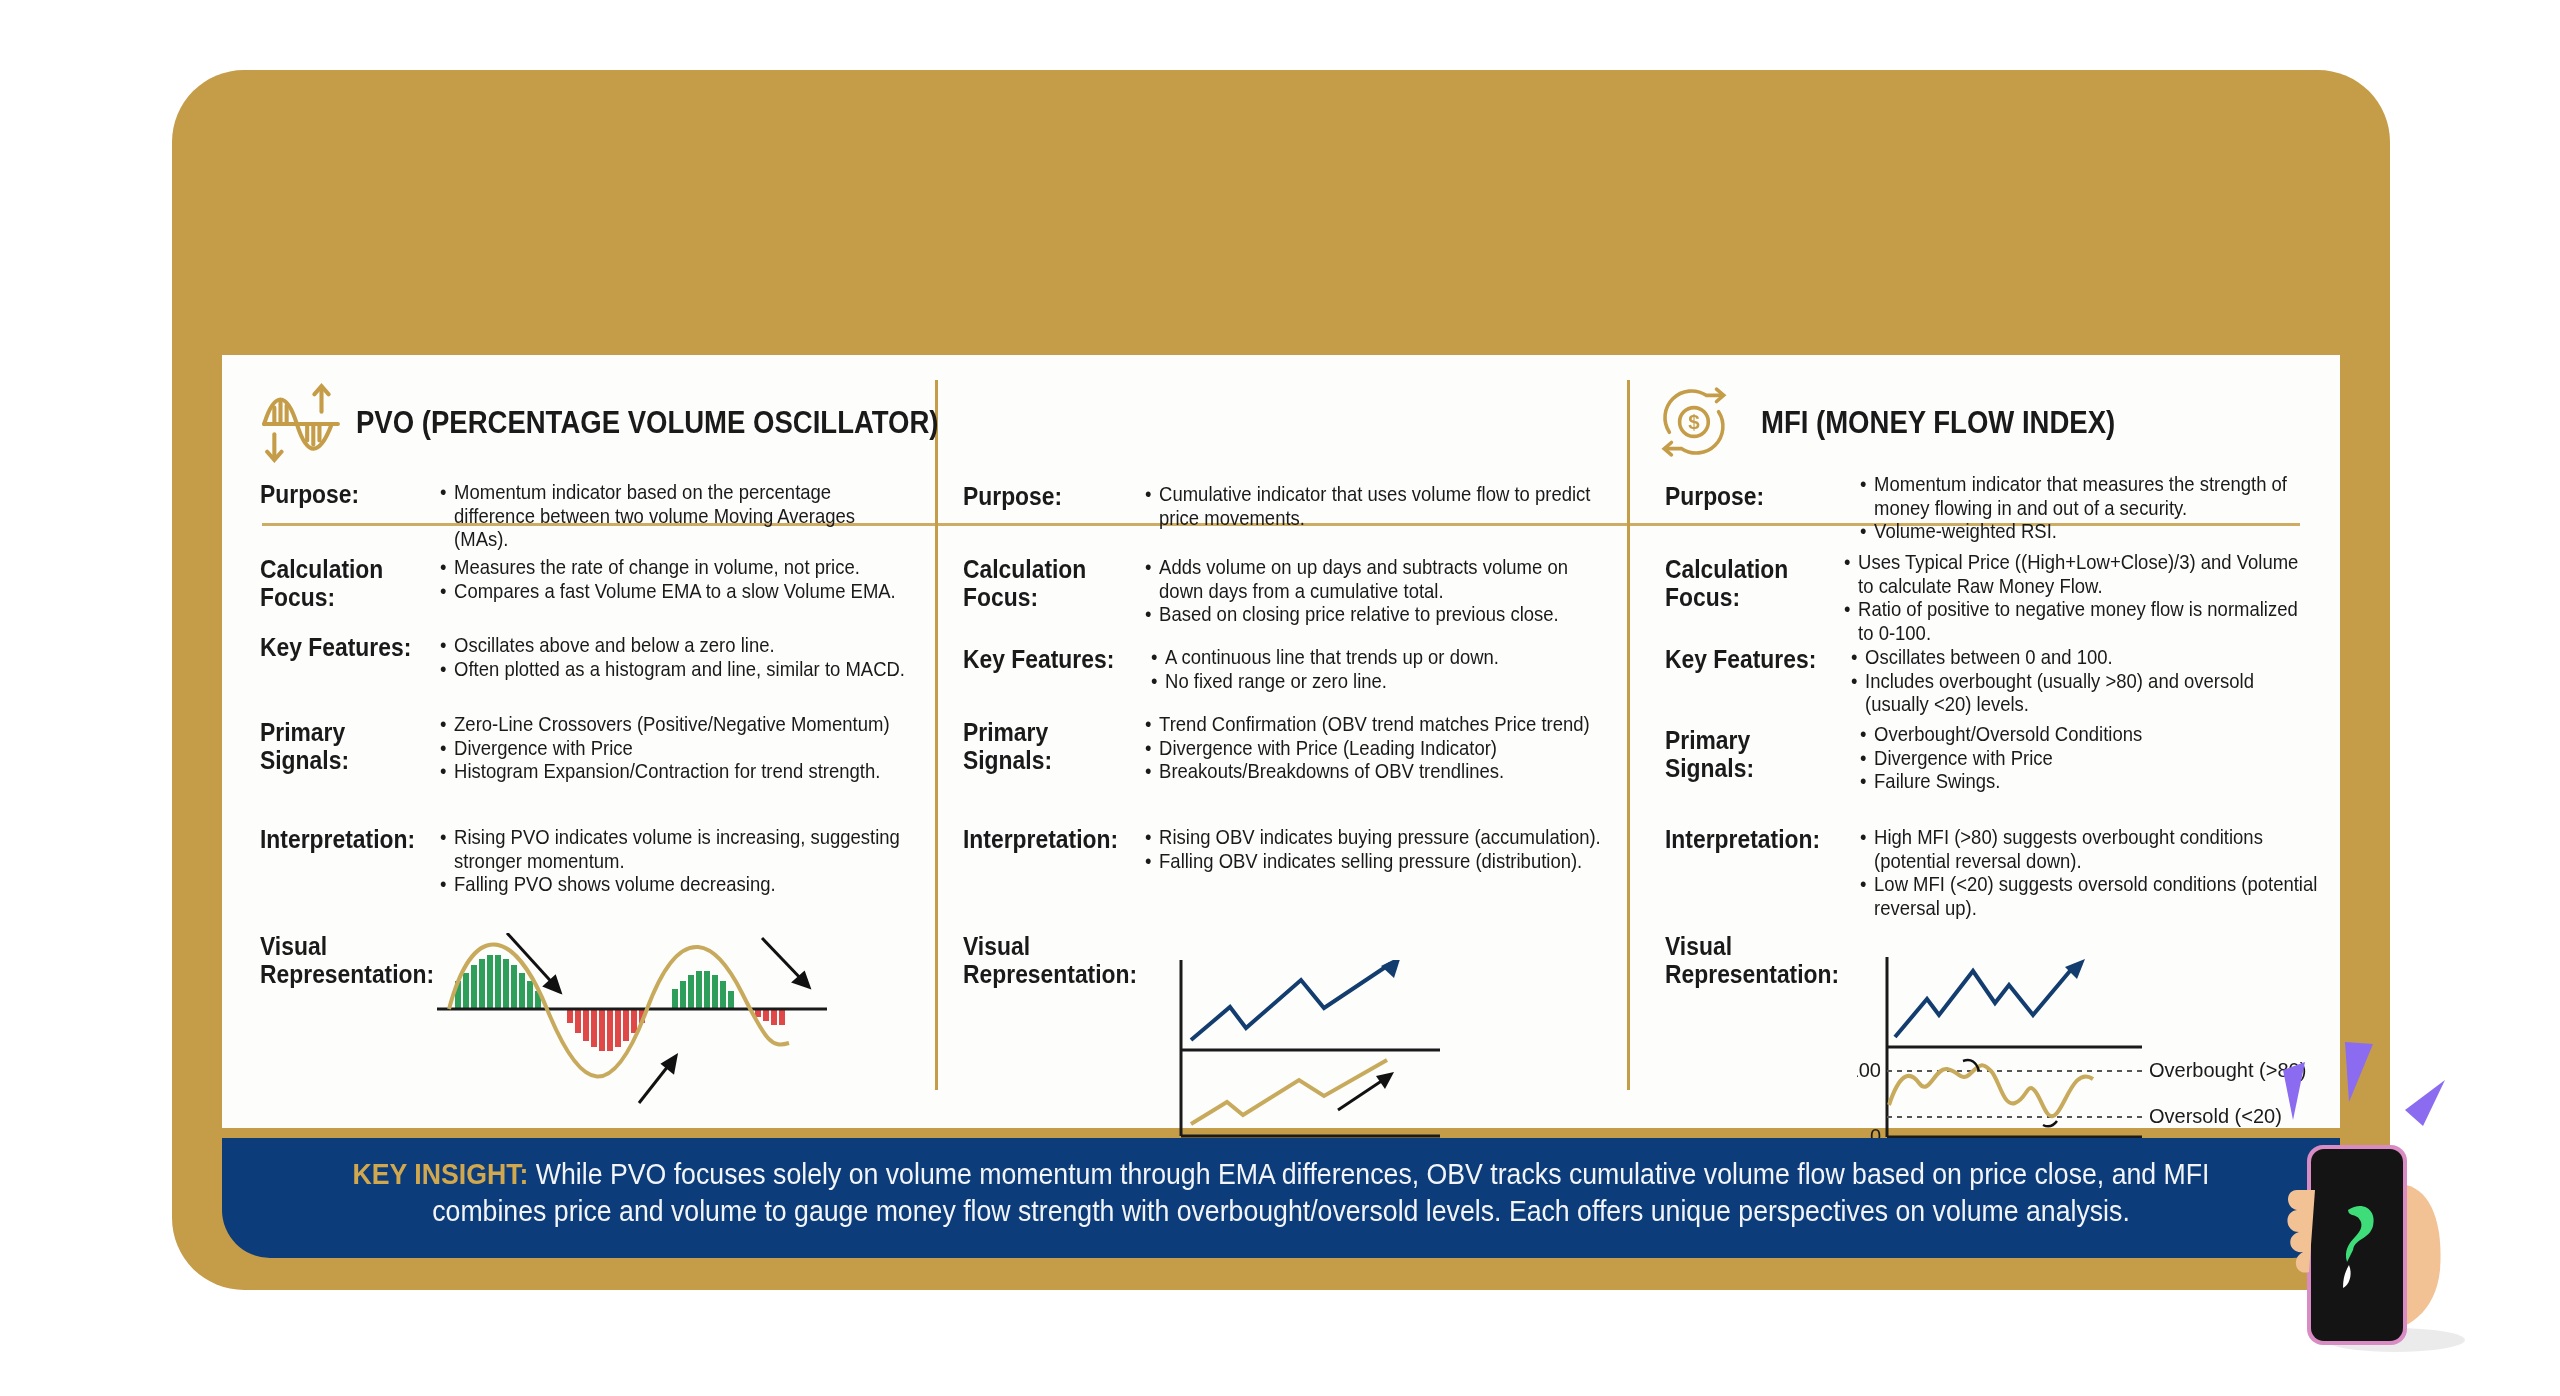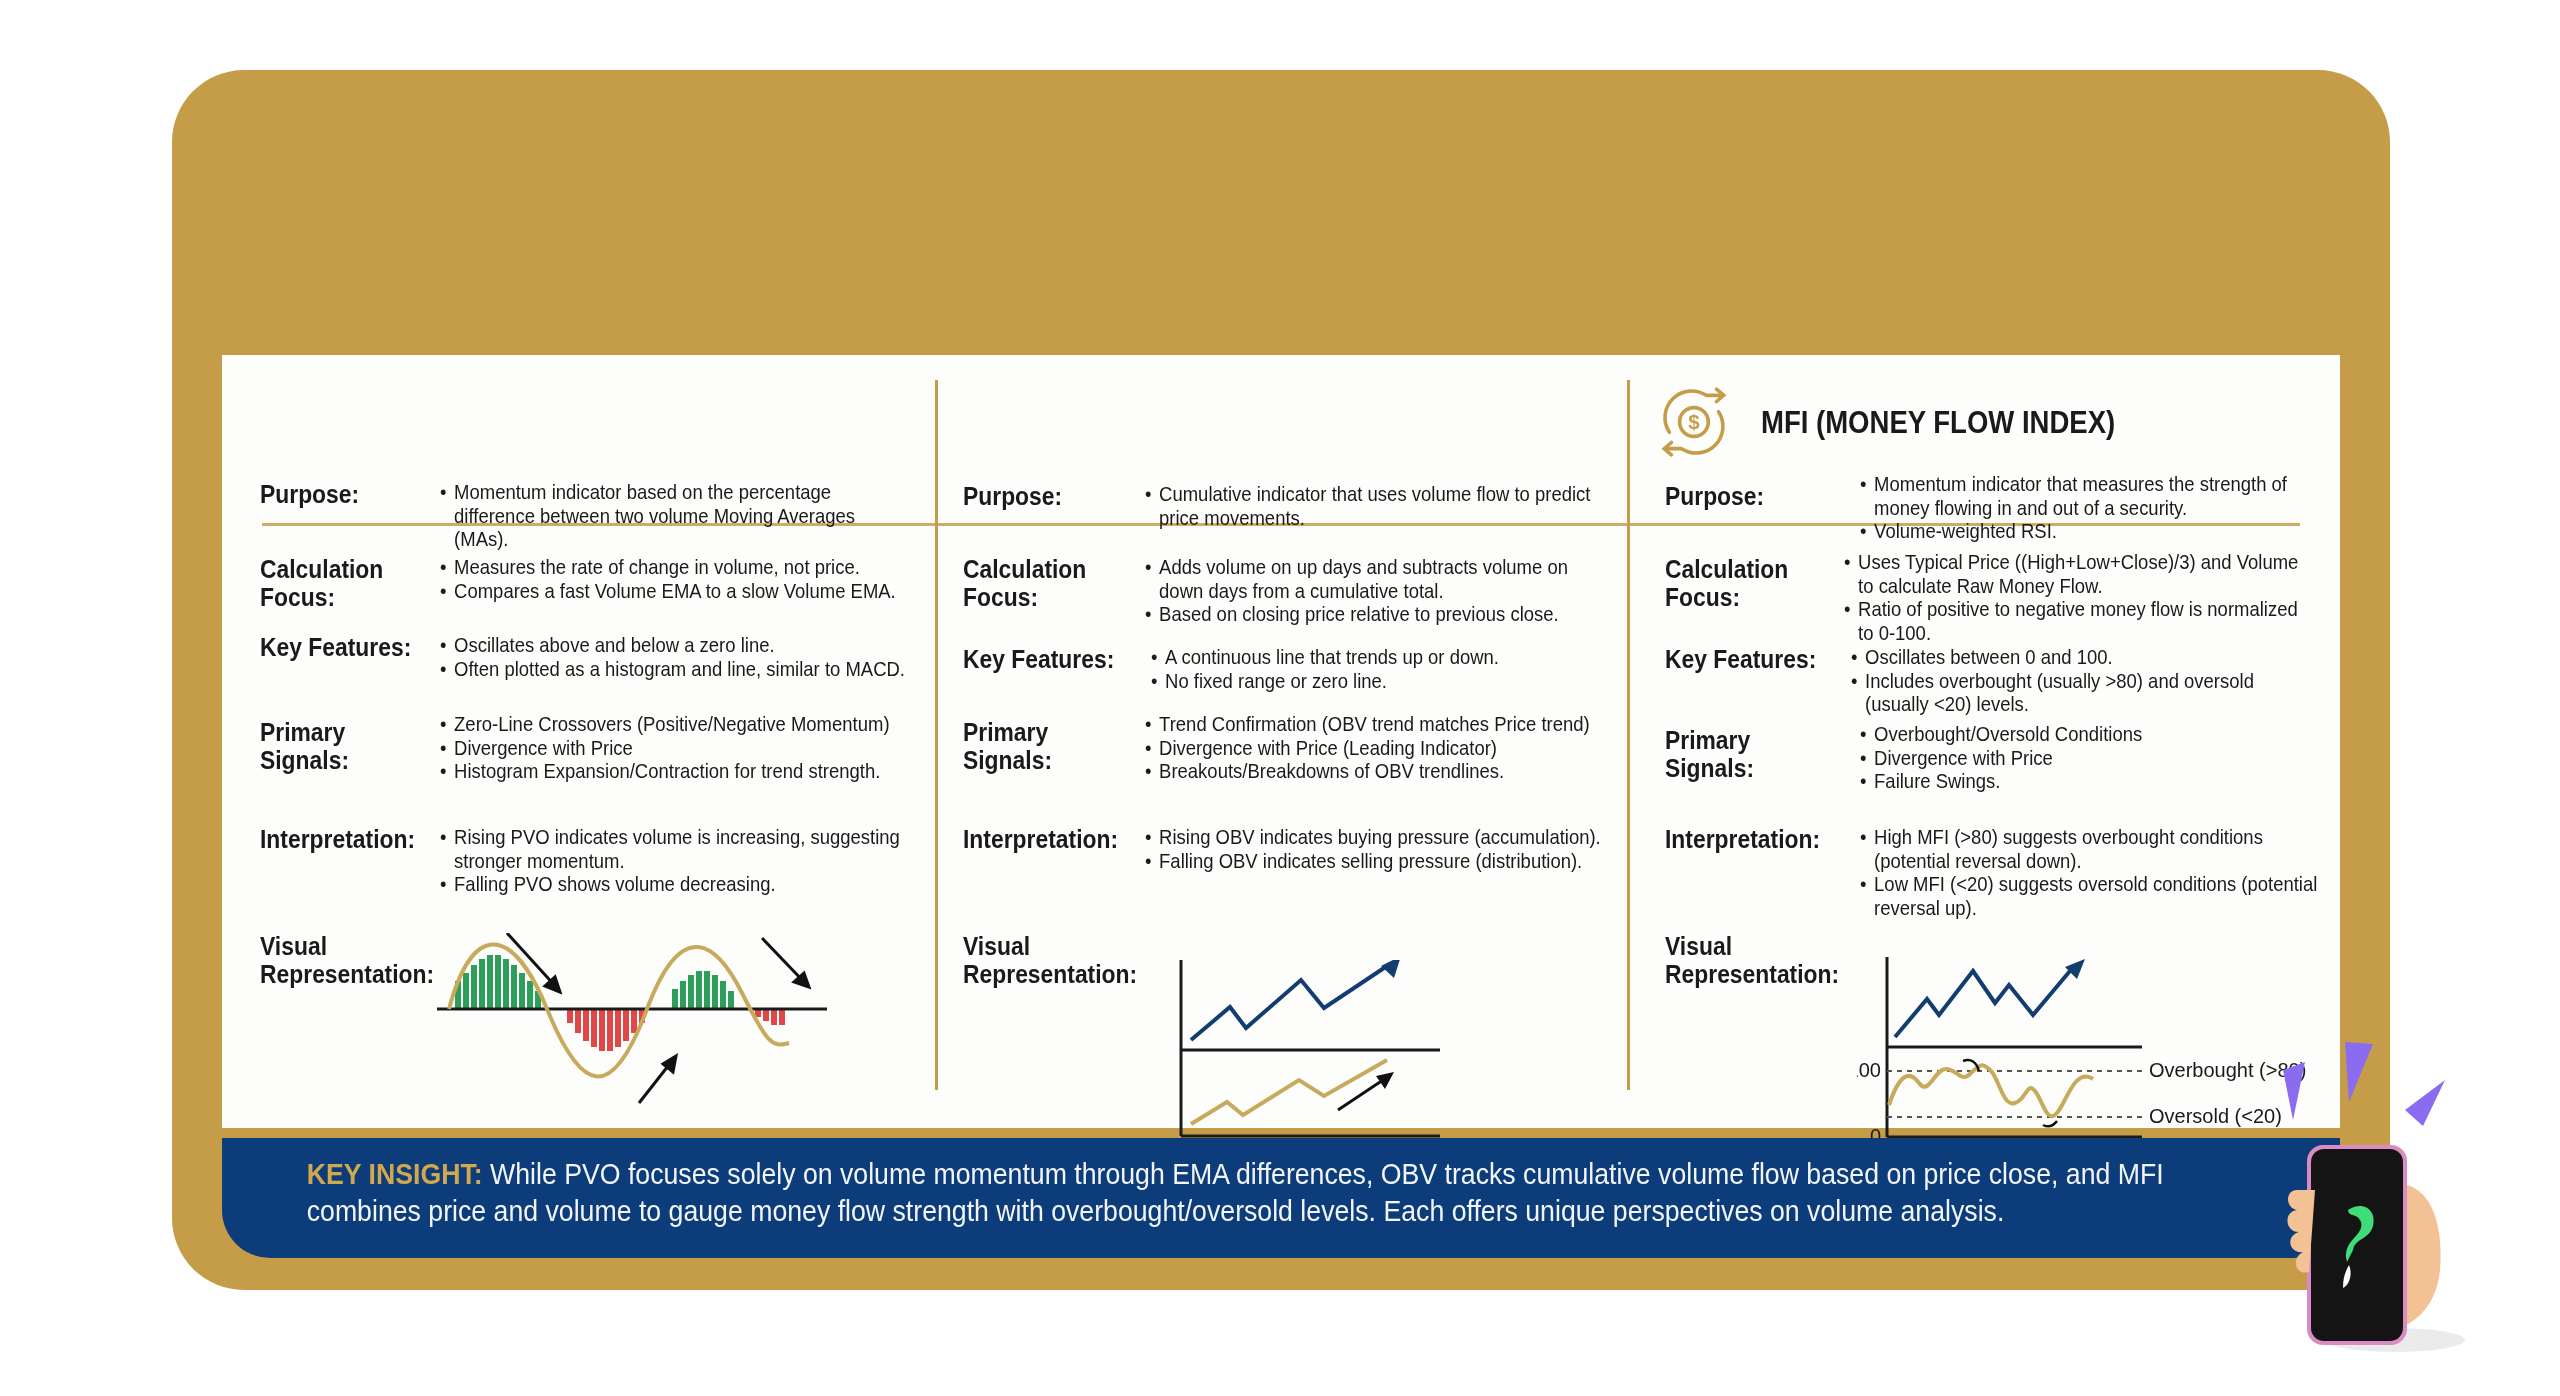--- a/index.html
+++ b/index.html
@@ -26,21 +26,21 @@
     position: absolute; left: 0; right: 0; top: 155px;
     font-size: 34px; color: #f3f5f8; transform: scaleX(0.93);
   }
   .content {
     position: absolute; left: 50px; top: 285px; width: 2118px; height: 773px;
     background: #fdfdfc;
   }
   .footer {
     position: absolute; left: 50px; top: 1068px; width: 2118px; height: 120px;
     background: #0c3d7a; border-radius: 0 0 48px 48px;
-    padding-top: 18px;
+    text-align: center; padding-top: 18px;
   }
   .footer p {
     font-size: 29px; line-height: 37px; color: #f3f5f8;
     transform: scaleX(0.92);
   }
   .footer .lead { color: #d2a84e; font-weight: 700; }
 
   .col { position: absolute; top: 0; height: 773px; }
   .col-pvo { left: 0; width: 713px; }
   .col-obv { left: 713px; width: 692px; }
@@ -80,20 +80,39 @@
 
 <div class="frame">
 
 
   <div class="content">
     <div class="hrule"></div>
     <div class="divider" style="left:713px"></div>
     <div class="divider" style="left:1405px"></div>
 
     <div class="col col-pvo">
+      <div class="col-head">
+        <svg class="icon" viewBox="0 0 80 80">
+          <g fill="none" stroke="#c59d49" stroke-width="4" stroke-linecap="round">
+            <path d="M4 42 C14 10, 26 10, 36 42 S58 74, 70 42"></path>
+            <line x1="4" y1="42" x2="76" y2="42"></line>
+            <line x1="14" y1="26" x2="14" y2="42"></line>
+              <line x1="20" y1="20" x2="20" y2="42"></line>
+              <line x1="26" y1="24" x2="26" y2="42"></line>
+            <line x1="46" y1="42" x2="46" y2="58"></line>
+              <line x1="52" y1="42" x2="52" y2="62"></line>
+              <line x1="58" y1="42" x2="58" y2="58"></line>
+            <line x1="60" y1="6" x2="60" y2="30"></line>
+              <path d="M53 13 L60 5 L67 13"></path>
+            <line x1="14" y1="52" x2="14" y2="76"></line>
+              <path d="M7 69 L14 77 L21 69"></path>
+          </g>
+        </svg>
+        <h2>PVO (PERCENTAGE VOLUME OSCILLATOR)</h2>
+      </div>
       <div class="rows">
         <div class="row" style="top:20px">
           <div class="label">Purpose:</div>
           <ul>
               <li>Momentum indicator based on the percentage difference between two volume Moving Averages (MAs).</li>
             </ul>
         </div>
         <div class="row" style="top:95px">
           <div class="label"><span>Calculation</span><br><span>Focus:</span></div>
           <ul>

